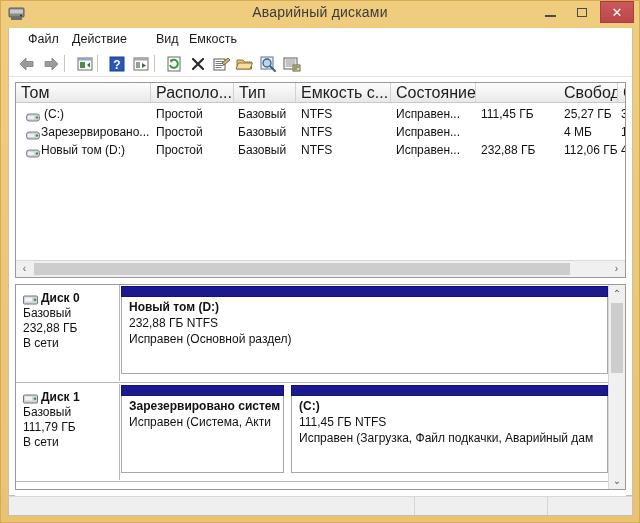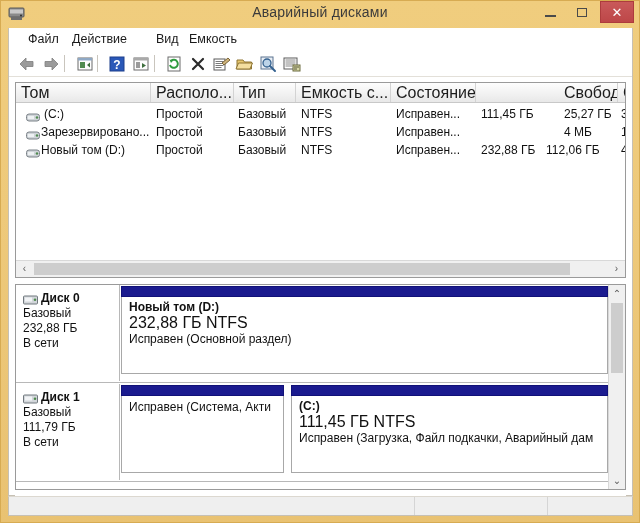--- a/index.html
+++ b/index.html
@@ -155,21 +155,21 @@
     background: #ffffff;
     border: 1px solid #a8a8a8;
   }
   .part-bar {
     position: absolute; left: -1px; top: -7px; height: 11px;
     background: #1b1b8f;
     border: 1px solid #111178;
   }
   .part-body { position: absolute; left: 0; top: 0; right: 0; bottom: 0; padding: 7px 0 0 7px; overflow: hidden; }
   .part-name { font-size: 12px; font-weight: bold; color: #111; white-space: nowrap; margin-bottom: 1px; }
-  .part-size { font-size: 16px; color: #111; white-space: nowrap; line-height: 16px; }
+  .part-size { font-size: 12px; color: #111; white-space: nowrap; line-height: 16px; }
   .part-state { font-size: 12px; color: #111; white-space: nowrap; line-height: 16px; }
 
   
   #vscroll {
     position: absolute; right: 0; top: 0; width: 17px; height: 204px;
     background: #f0f0f0; border-left: 1px solid #d8d8d8;
   }
   #vscroll .arrow {
     position: absolute; left: 0; width: 16px; height: 17px;
     font-size: 10px; color: #5c5c5c; text-align: center; line-height: 17px;
@@ -368,21 +368,21 @@
             <rect x="2" y="3" width="6" height="3" fill="#eef1f3"></rect>
             <circle cx="11" cy="4.5" r="1.2" fill="#4f8a4f"></circle>
           </svg>
         </span>
         <span class="vcell" style="left:25px;width:108px">Новый том (D:)</span>
         <span class="vcell" style="left:140px;width:78px">Простой</span>
         <span class="vcell" style="left:222px;width:58px">Базовый</span>
         <span class="vcell" style="left:285px;width:90px">NTFS</span>
         <span class="vcell" style="left:380px;width:80px">Исправен...</span>
         <span class="vcell" style="left:465px;width:78px">232,88 ГБ</span>
-        <span class="vcell" style="left:530px;width:54px">112,06 ГБ</span>
+        <span class="vcell" style="left:548px;width:54px">112,06 ГБ</span>
         <span class="vcell" style="left:605px;width:22px">48</span>
       </div>
 
       <div id="hscroll">
         <div class="arrow" style="left:0">‹</div>
         <div id="hthumb"></div>
         <div class="arrow" style="right:0">›</div>
       </div>
     </div>
 
@@ -425,20 +425,21 @@
           </span>
           <div class="disk-title">Диск 1</div>
           <div class="disk-line">Базовый</div>
           <div class="disk-line">111,79 ГБ</div>
           <div class="disk-line">В сети</div>
         </div>
         <div class="part-area" style="width:487px">
           <div class="part" style="left:0px;width:163px">
             <div class="part-bar" style="width:163px"></div>
             <div class="part-body">
+              <div class="part-name">Зарезервировано систем</div>
               <div class="part-state">Исправен (Система, Акти</div>
             </div>
           </div>
           <div class="part" style="left:170px;width:317px">
             <div class="part-bar" style="width:317px"></div>
             <div class="part-body">
               <div class="part-name">(C:)</div>
               <div class="part-size">111,45 ГБ NTFS</div>
               <div class="part-state">Исправен (Загрузка, Файл подкачки, Аварийный дам</div>
             </div>

